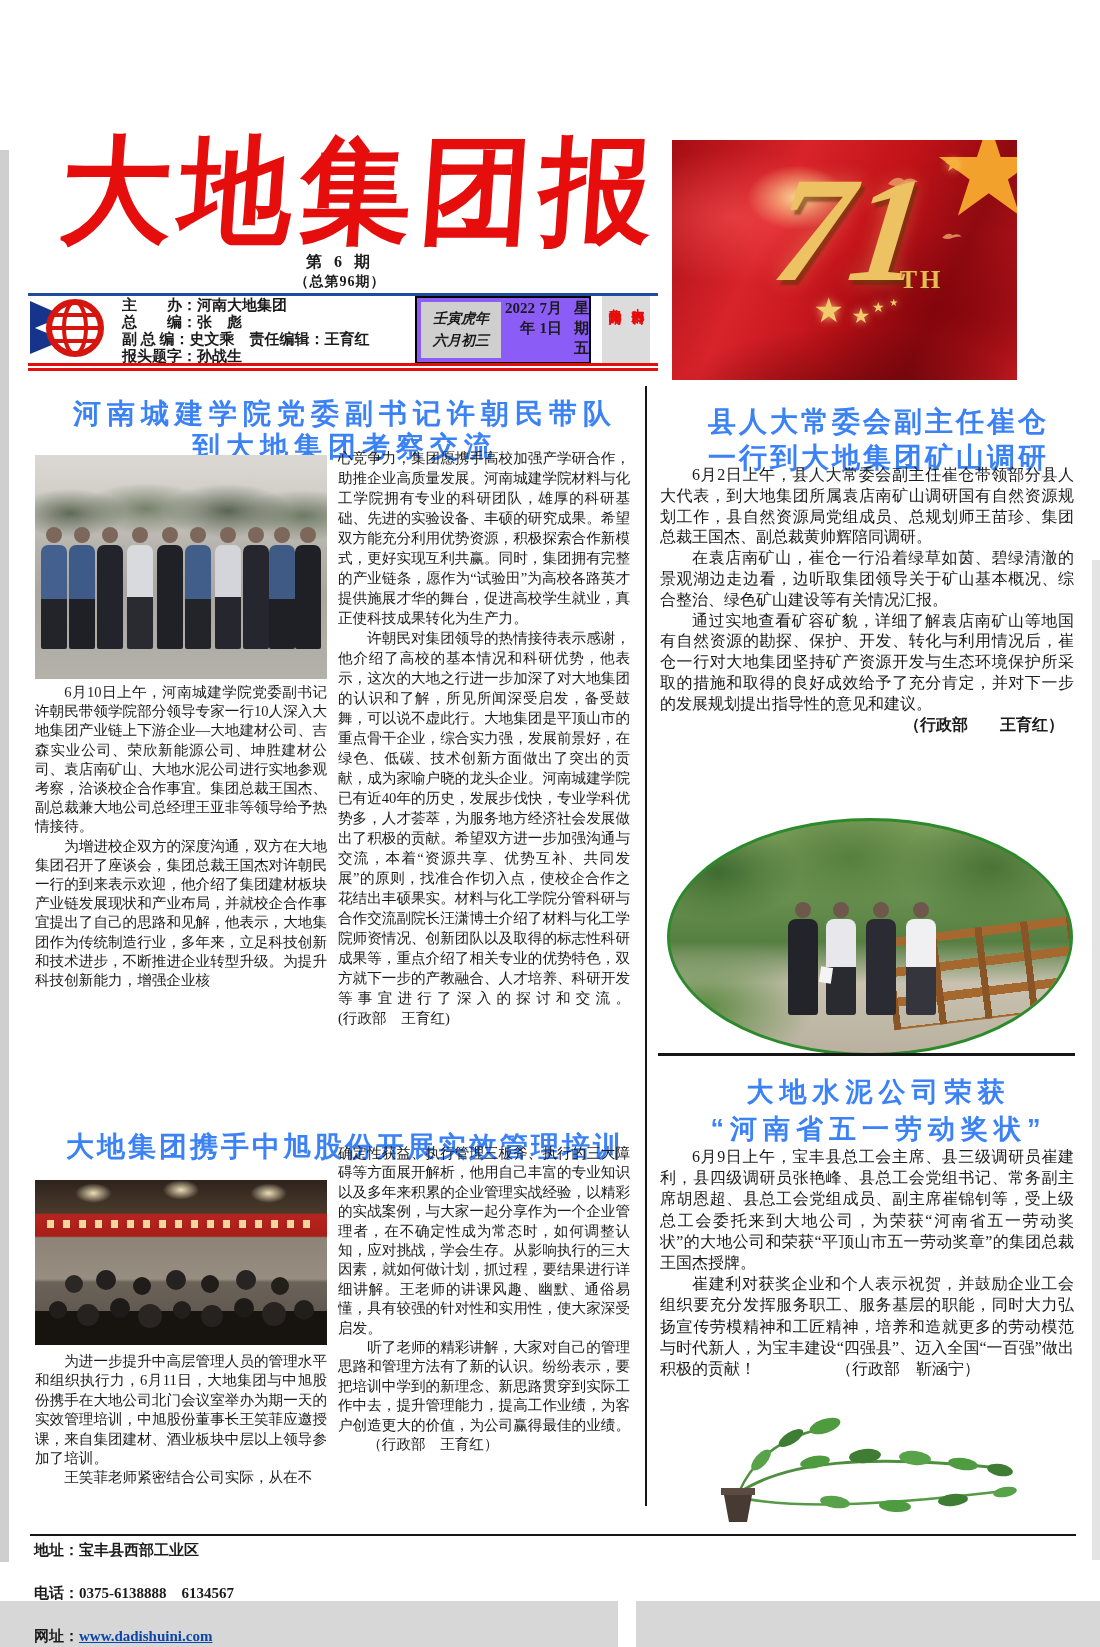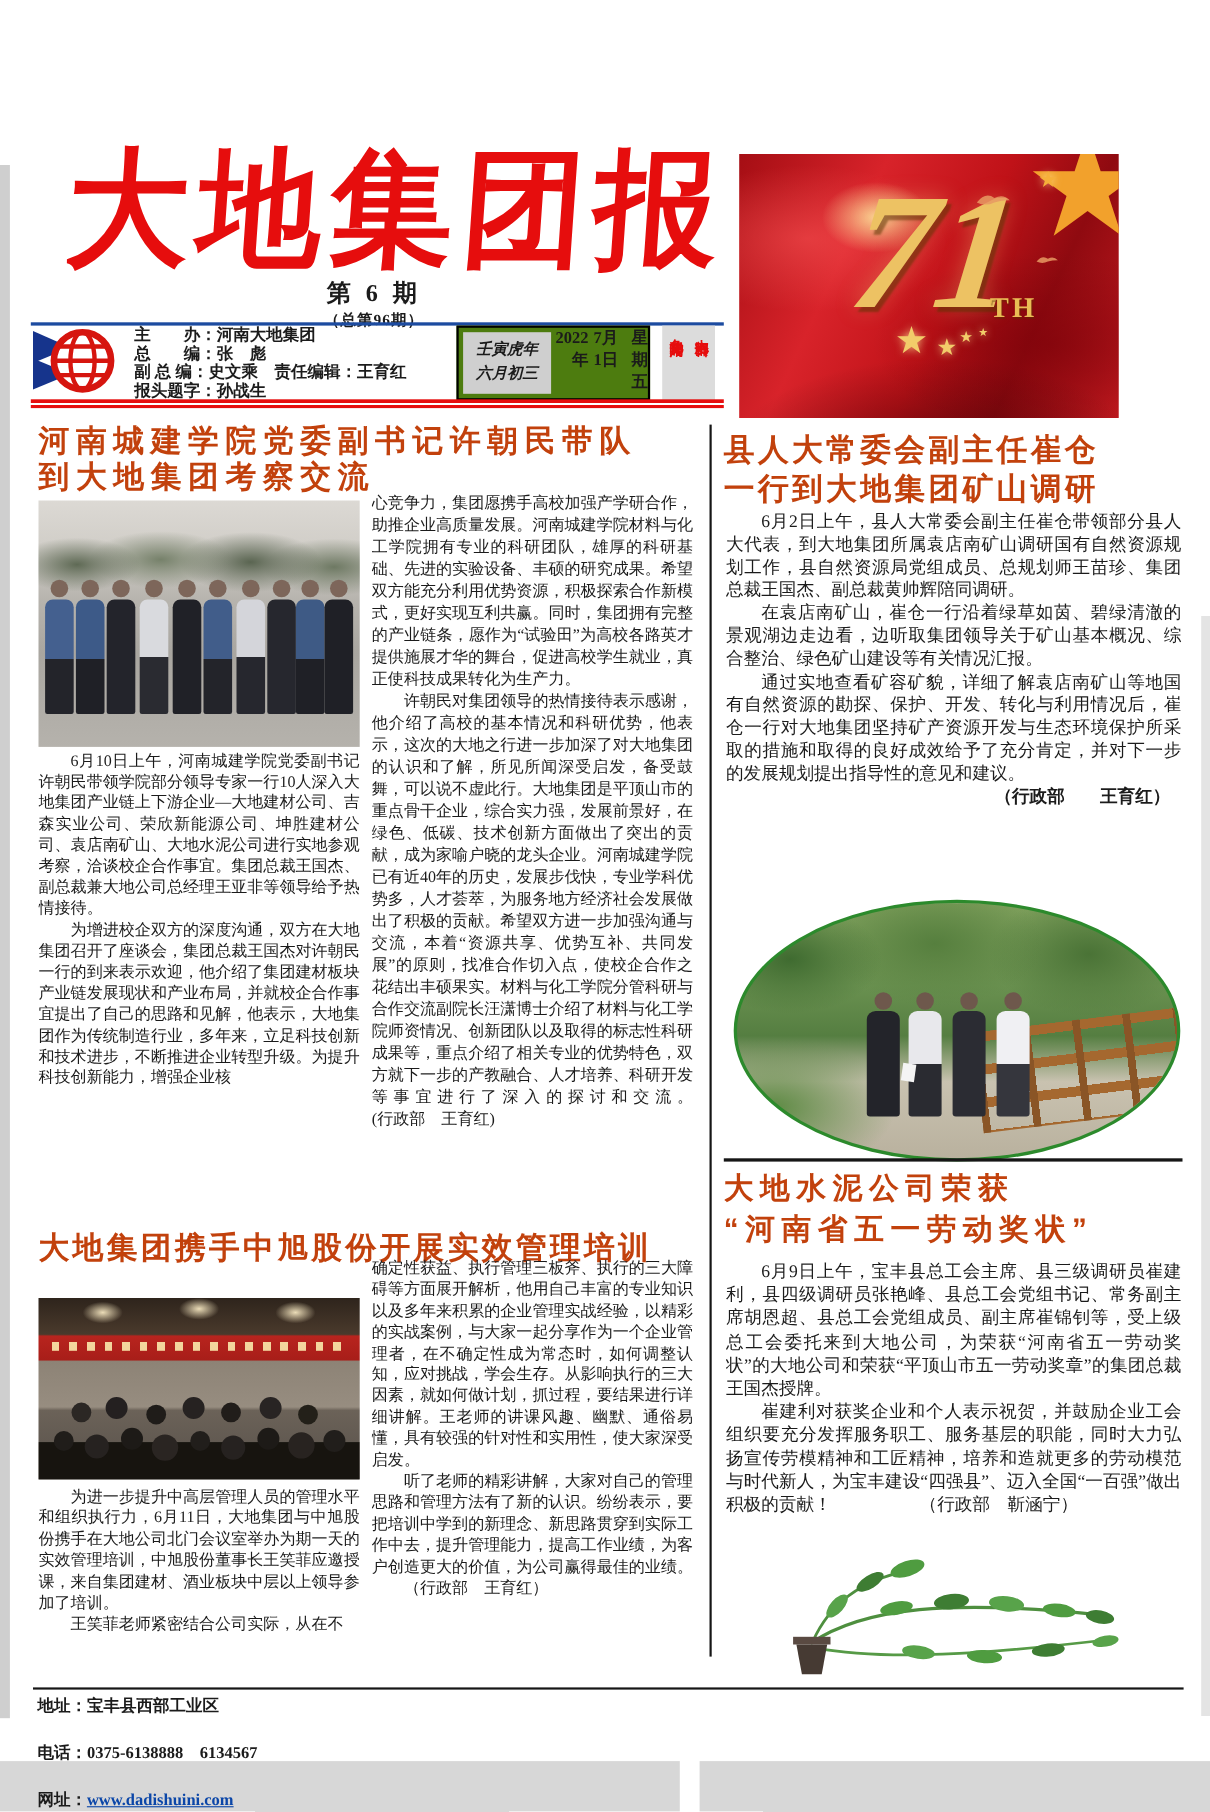--- a/index.html
+++ b/index.html
@@ -10,30 +10,30 @@
   .edge-left{left:0;top:150px;width:9px;height:1412px;}
   .edge-bl{left:0;top:1601px;width:618px;height:46px;background:#d7d7d7;}
   .edge-br{left:636px;top:1601px;width:464px;height:46px;background:#d7d7d7;}
   .edge-right{left:1092px;top:560px;width:8px;height:1000px;background:#e4e4e4;}
 
   
   .mast-title{position:absolute;left:60px;top:112px;width:570px;height:170px;margin:0;
     font-size:112px;line-height:160px;font-weight:bold;color:#e60d0d;text-align:center;
     letter-spacing:8px;transform:skewX(-4deg) scaleY(1.04);white-space:nowrap;}
   .issue{position:absolute;left:255px;top:252px;width:170px;text-align:center;font-weight:bold;}
-  .issue-no{font-size:22px;letter-spacing:4px;}
+  .issue-no{font-size:16px;letter-spacing:4px;}
   .issue-total{font-size:14px;letter-spacing:1px;}
   .rule-blue{position:absolute;left:28px;top:293px;width:630px;height:3px;background:#1c4ba0;}
   .rule-red{position:absolute;left:28px;top:363px;width:630px;height:8px;
     background:linear-gradient(#e60d0d 0 3px,#fff 3px 5px,#e60d0d 5px 8px);}
   .globe{position:absolute;left:28px;top:297px;width:82px;height:62px;}
   .pub{position:absolute;left:122px;top:297px;width:340px;font-size:15px;font-weight:bold;line-height:17px;}
   .pub div{white-space:nowrap;}
   .datebox{position:absolute;left:415px;top:296px;width:172px;height:64px;border:2px solid #000;
-    display:flex;align-items:stretch;background:#4d7c0f;}
+    display:flex;align-items:stretch;background:#8b5cf6;}
   .lunar{width:80px;margin:4px;background:#cfcfcf;display:flex;flex-direction:column;justify-content:center;
     text-align:center;font-size:14px;font-weight:bold;font-style:italic;line-height:22px;}
   .greg{flex:1;display:flex;flex-direction:row;justify-content:center;text-align:right;
     font-size:15px;font-weight:bold;line-height:20px;}
   .notice{position:absolute;left:602px;top:296px;width:48px;height:66px;background:#dcdcdc;
     display:flex;justify-content:center;gap:3px;padding:2px 0;}
   .notice span{writing-mode:vertical-rl;text-orientation:upright;color:#e60d0d;
     font-weight:bold;font-size:13px;line-height:20px;letter-spacing:1px;}
 
   
@@ -54,21 +54,21 @@
   .bs1{left:41%;top:64%;font-size:34px;}
   .bs2{left:52%;top:69%;font-size:21px;}
   .bs3{left:58%;top:67%;font-size:14px;}
   .bs4{left:63%;top:66%;font-size:10px;}
   .bs5{right:-30px;top:-34px;font-size:130px;color:#f2a12c;text-shadow:none;}
   .bs6{right:16%;top:6%;font-size:20px;color:#f6b03a;}
   .bird{position:absolute;fill:#e89a63;opacity:.85;}
 
   
   .vdiv{position:absolute;left:645px;top:386px;width:2px;height:1120px;background:#161616;}
-  .h-red{position:absolute;margin:0;color:#c2410c;font-weight:bold;text-align:left;}
+  .h-red{position:absolute;margin:12px;color:#3b82f6;font-weight:bold;text-align:center;}
   .h-serif{font-family:"Liberation Serif","DejaVu Serif",serif;}
   .h-sans{font-family:"Liberation Sans","DejaVu Sans",sans-serif;}
 
   .a1h{left:35px;top:385px;width:596px;font-size:28px;line-height:33px;letter-spacing:6px;}
   .a2h{left:658px;top:392px;width:417px;font-size:28px;line-height:36px;letter-spacing:3px;}
   .a3h{left:658px;top:1062px;width:417px;font-size:27px;line-height:37px;letter-spacing:6px;font-weight:900;}
   .a4h{left:35px;top:1118px;width:596px;font-size:28px;line-height:34px;letter-spacing:3px;}
 
   .tcol{position:absolute;overflow:hidden;}
   .bp{margin:0;text-align:justify;text-justify:inter-ideograph;}

